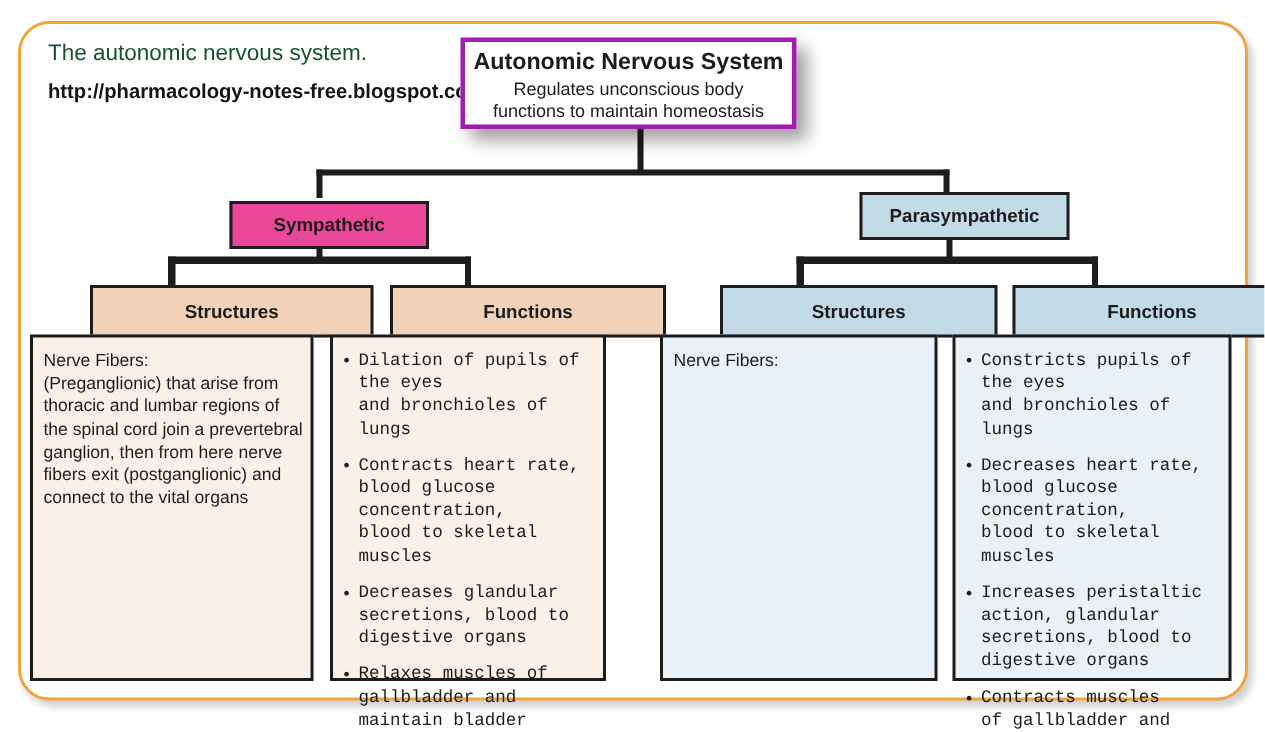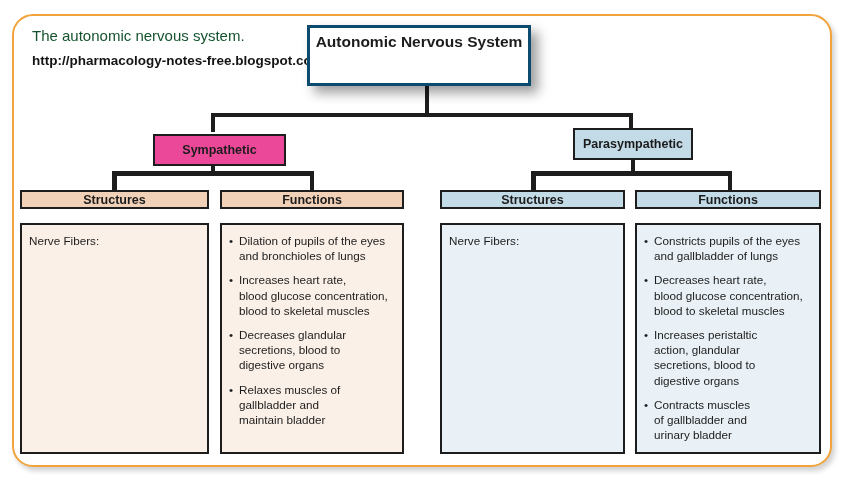--- a/index.html
+++ b/index.html
@@ -11,54 +11,54 @@
   .card { position:absolute; left:12px; top:14px; width:820px; height:453px;
           border:2.5px solid #F1A43C; border-radius:21px; background:#ffffff;
           box-shadow:3px 4px 5px rgba(0,0,0,0.18); }
 
   
   .caption-title { position:absolute; left:32px; top:27px; font-size:15px; color:#14532d; }
   .caption-url   { position:absolute; left:32px; top:53px; font-size:13.5px; font-weight:bold; color:#141414; }
 
   
   .root-box { position:absolute; left:307px; top:25px; width:224px; height:61px;
-              background:#ffffff; border:3px solid #0c4a6e; text-align:center;
+              background:#ffffff; border:3px solid #a21caf; text-align:center;
               box-shadow:7px 7px 11px rgba(0,0,0,0.38); z-index:5; }
   .root-box .root-title { font-size:15.5px; font-weight:bold; margin-top:5px; }
   .root-box .root-subtitle { font-size:12px; line-height:14.5px; width:200px; margin:1px auto 0 auto; }
 
   
   .line { position:absolute; background:#1d1d1d; }
 
   
   .branch { position:absolute; height:32px; border:2.8px solid #1d1d1d;
             display:flex; align-items:center; justify-content:center;
             font-size:12.5px; font-weight:bold; z-index:4; }
   .branch.symp { left:153px; top:134px; width:133px; background:#ec4899; }
-  .branch.para { left:573px; top:128px; width:120px; background:#C3DBE7; }
+  .branch.para { left:573px; top:128px; width:140px; background:#C3DBE7; }
 
   
-  .col-header { position:absolute; top:190px; height:19px; border:2.5px solid #1d1d1d;
+  .col-header { position:absolute; top:190px; height:35px; border:2.5px solid #1d1d1d;
                 display:flex; align-items:center; justify-content:center;
-                font-size:12.5px; font-weight:bold; z-index:4; }
+                font-size:12.5px; font-weight:bold; z-index:4;margin-left:40px; }
   .col-body   { position:absolute; top:223px; height:231px; border:2.5px solid #1d1d1d;
                 font-size:11.7px; line-height:15.2px; padding:8px 3px 0 7px; z-index:4; }
   .peach-h { background:#F1D1B8; }
   .peach-b { background:#FBF0E8; }
   .blue-h  { background:#C3DBE7; }
   .blue-b  { background:#E9F1F6; }
   .c1 { left:20px;  width:189px; }
   .c2 { left:220px; width:184px; }
   .c3 { left:440px; width:185px; }
   .c4 { left:635px; width:186px; }
 
   .lead { font-weight:normal; }
   .bullet { position:relative; padding-left:10px; margin-bottom:9px; }
   .bullet::before { content:"\2022"; position:absolute; left:0; top:0; }
-  .prewrap { white-space:pre-line; display:block; }
+  .prewrap { white-space:pre-line; display:block;font-family:Liberation Mono, monospace; }
 </style>
 </head>
 <body>
 
 <div class="canvas">
 
   <div class="card"></div>
 
   <div class="caption-title">The autonomic nervous system.</div>
   <div class="caption-url">http://pharmacology-notes-free.blogspot.com/</div>
@@ -73,38 +73,40 @@
   <div class="line" style="left:112px; top:171px; width:4.5px; height:20px;"></div>
   <div class="line" style="left:309.5px; top:171px; width:4.5px; height:20px;"></div>
 
   <div class="line" style="left:631px; top:159px; width:3.5px; height:14px;"></div>
   <div class="line" style="left:531px; top:171px; width:201px; height:4.5px;"></div>
   <div class="line" style="left:531px; top:171px; width:4.5px; height:20px;"></div>
   <div class="line" style="left:727.5px; top:171px; width:4.5px; height:20px;"></div>
 
   <div class="root-box">
     <div class="root-title">Autonomic Nervous System</div>
+    <div class="root-subtitle">Regulates unconscious body functions to maintain homeostasis</div>
   </div>
 
   <div class="branch symp">Sympathetic</div>
   <div class="branch para">Parasympathetic</div>
 
   <div class="col-header peach-h c1">Structures</div>
   <div class="col-body peach-b c1">
     <div class="lead">Nerve Fibers:</div>
+    <div class="para-text">(Preganglionic) that arise from thoracic and lumbar regions of the spinal cord join a prevertebral ganglion, then from here nerve fibers exit (postganglionic) and connect to the vital organs</div>
   </div>
 
   <div class="col-header peach-h c2">Functions</div>
   <div class="col-body peach-b c2">
     <div class="bullet">
         <span class="prewrap">Dilation of pupils of the eyes
 and bronchioles of lungs</span>
       </div>
     <div class="bullet">
-        <span class="prewrap">Increases heart rate,
+        <span class="prewrap">Contracts heart rate,
 blood glucose concentration,
 blood to skeletal muscles</span>
       </div>
     <div class="bullet">
         <span class="prewrap">Decreases glandular
 secretions, blood to
 digestive organs</span>
       </div>
     <div class="bullet">
         <span class="prewrap">Relaxes muscles of
@@ -115,21 +117,21 @@
 
   <div class="col-header blue-h c3">Structures</div>
   <div class="col-body blue-b c3">
     <div class="lead">Nerve Fibers:</div>
   </div>
 
   <div class="col-header blue-h c4">Functions</div>
   <div class="col-body blue-b c4">
     <div class="bullet">
         <span class="prewrap">Constricts pupils of the eyes
-and gallbladder of lungs</span>
+and bronchioles of lungs</span>
       </div>
     <div class="bullet">
         <span class="prewrap">Decreases heart rate,
 blood glucose concentration,
 blood to skeletal muscles</span>
       </div>
     <div class="bullet">
         <span class="prewrap">Increases peristaltic
 action, glandular
 secretions, blood to

